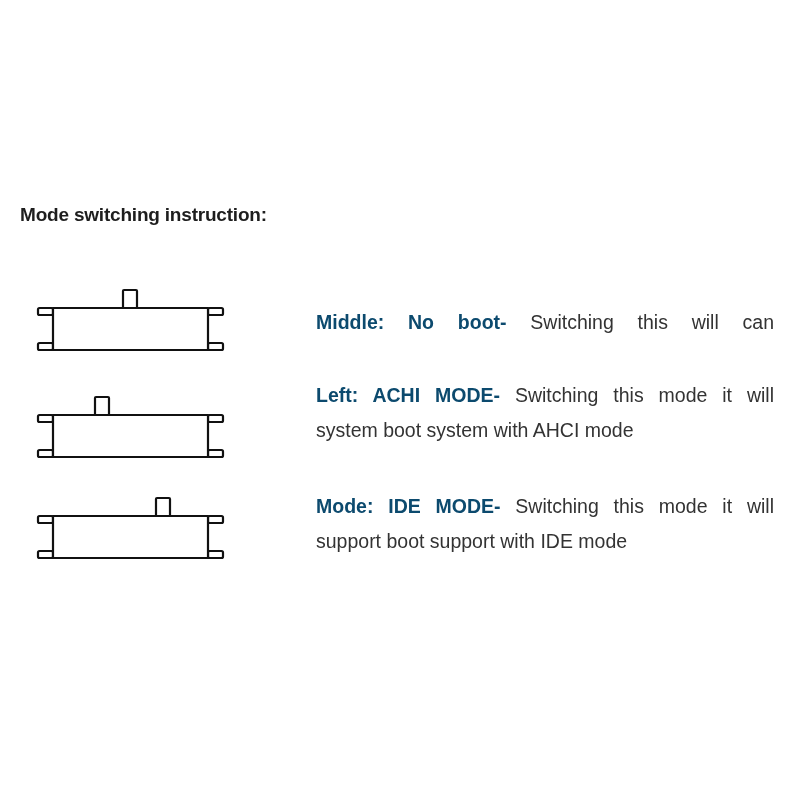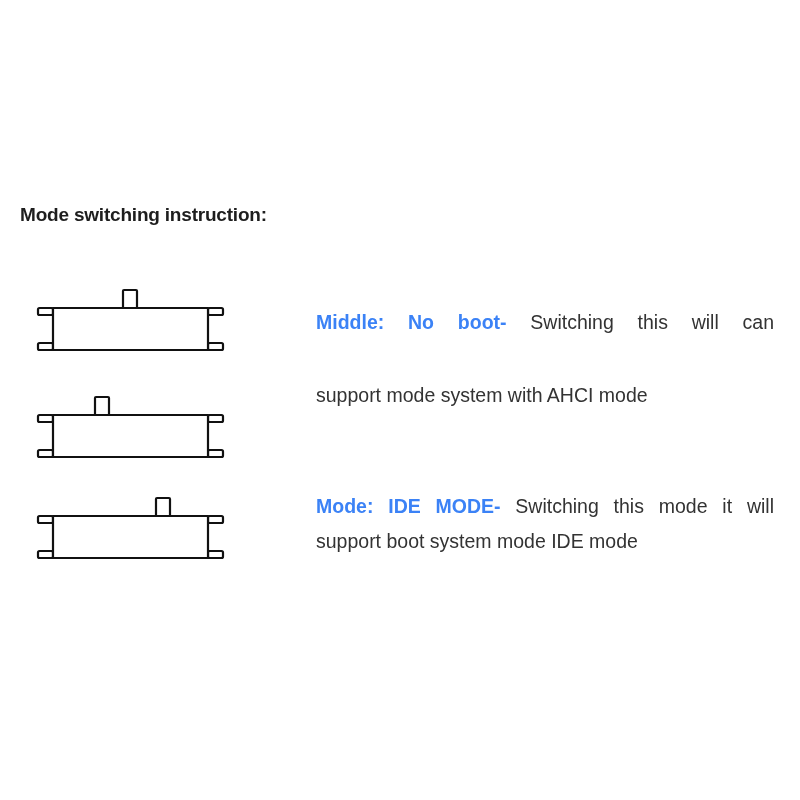--- a/index.html
+++ b/index.html
@@ -6,21 +6,21 @@
   body { width: 800px; height: 800px; background: #ffffff; position: relative; overflow: hidden;
          font-family: "Liberation Sans", "DejaVu Sans", sans-serif; color: #262626; }
   .title { position: absolute; left: 20px; top: 204px; font-size: 19px; font-weight: bold;
            color: #1e1e1e; letter-spacing: -0.2px; }
   .switch { position: absolute; left: 0; width: 240px; height: 90px; }
   .switch svg { display: block; }
   .desc { position: absolute; left: 316px; width: 458px; font-size: 19.5px; line-height: 35px;
           color: #333333; }
   .desc .line { display: block; white-space: nowrap; }
   .desc .just { text-align: justify; text-align-last: justify; }
-  .desc b { color: #3b82f6; font-weight: bold; }
+  .desc b { color: #0c4a6e; font-weight: bold; }
 </style>
 </head>
 <body>
 
 <div class="title">Mode switching instruction:</div>
 
 <div class="switch" style="top:280px;">
   <svg width="240" height="90" viewBox="0 0 240 90">
     <g fill="#ffffff" stroke="#111111" stroke-width="2.2" stroke-linejoin="round">
       <rect x="123" y="10" width="14" height="18" rx="1"></rect>
@@ -57,19 +57,20 @@
       <rect x="53" y="26" width="155" height="42"></rect>
     </g>
   </svg>
 </div>
 
 <div class="desc" style="top:305px;">
   <span class="line just"><b>Middle: No boot-</b><span> Switching this will can</span></span>
 </div>
 
 <div class="desc" style="top:378px;">
-  <span class="line">support mode system with AHCI mode</span>
+  <span class="line just"><b>Left: ACHI MODE-</b><span> Switching this mode it will</span></span>
+  <span class="line">system boot system with AHCI mode</span>
 </div>
 
 <div class="desc" style="top:489px;">
   <span class="line just"><b>Mode: IDE MODE-</b><span> Switching this mode it will</span></span>
-  <span class="line">support boot system mode IDE mode</span>
+  <span class="line">support boot support with IDE mode</span>
 </div>
 
 </body></html>

